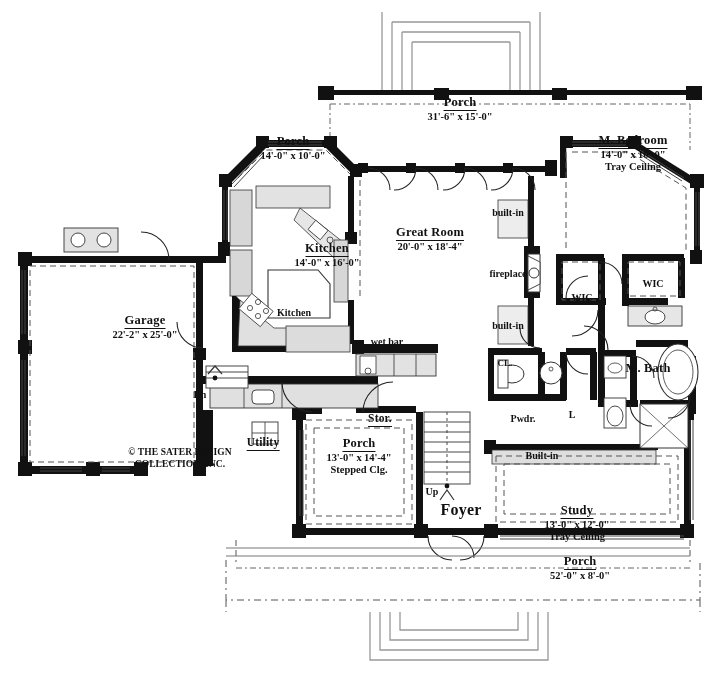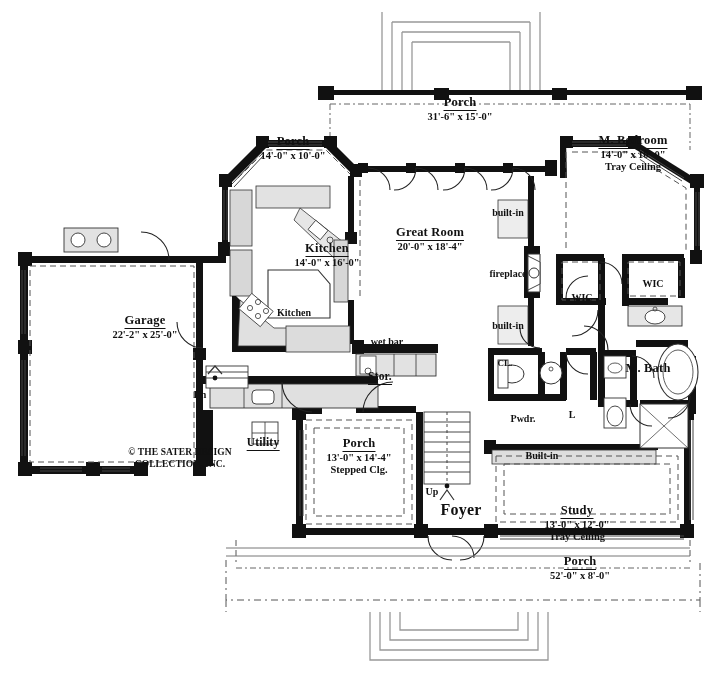--- a/index.html
+++ b/index.html
@@ -394,21 +394,21 @@
 
 <div class="lbl ctr copy" style="left:180px;top:447px;">
   <div>© THE SATER DESIGN</div>
   <div>COLLECTION, INC.</div>
 </div>
 
 <div class="lbl ctr small" style="left:200px;top:389px;">Dn</div>
 <div class="lbl ctr" style="left:263px;top:388px;">
   <span class="rname" style="font-size:11.5px;margin-top:48px;">Utility</span>
 </div>
-<div class="lbl ctr" style="left:380px;top:366px;text-align:right;">
+<div class="lbl ctr" style="left:380px;top:408px;text-align:right;">
   <span class="rname" style="font-size:11.5px;">Stor.</span>
 </div>
 
 <div class="lbl ctr" style="left:359px;top:433px;">
   <div class="rname">Porch</div>
   <div class="rdim">13'-0" x 14'-4"</div>
   <div class="rsub">Stepped Clg.</div>
 </div>
 
 <div class="lbl ctr small" style="left:432px;top:486px;">Up</div>

